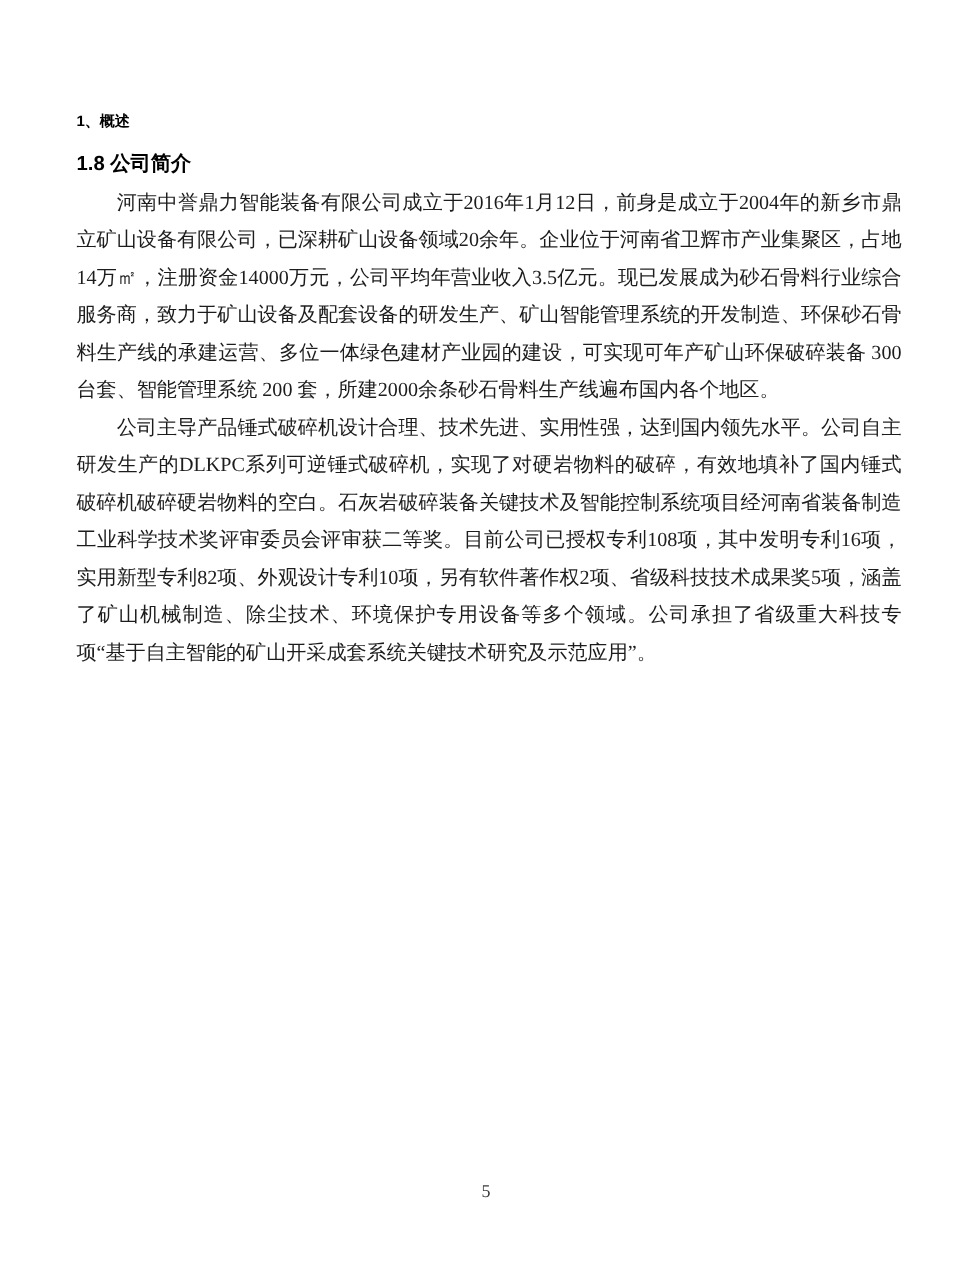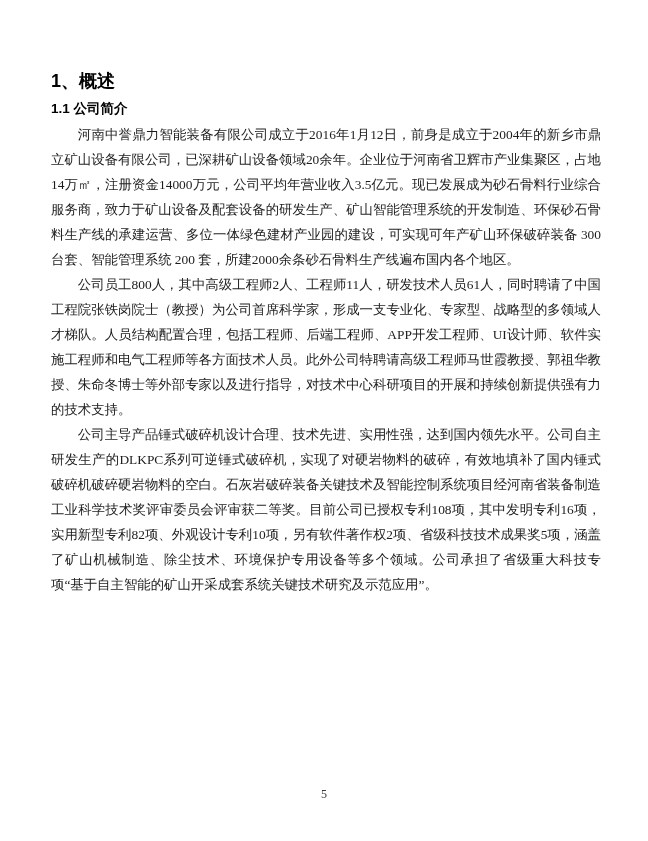--- a/index.html
+++ b/index.html
@@ -17,21 +17,21 @@
     color: #1c1c1c;
   }
   .content {
     position: absolute;
     left: 51px;
     top: 68px;
     width: 550px;
   }
   .heading-1 {
     font-family: "Liberation Sans", "DejaVu Sans", sans-serif;
-    font-size: 18px;
+    font-size: 10px;
     font-weight: bold;
     color: #000000;
     line-height: 27px;
     margin: 0;
   }
   .heading-2 {
     font-family: "Liberation Sans", "DejaVu Sans", sans-serif;
     font-size: 13.5px;
     font-weight: bold;
     color: #000000;
@@ -56,19 +56,18 @@
     font-size: 12px;
     color: #3a3a3a;
   }
 </style>
 </head>
 <body>
 
 <div class="page">
   <div class="content">
     <h1 class="heading-1">1、概述</h1>
-    <h2 class="heading-2">1.1 公司简介</h2>
+    <h2 class="heading-2">1.8 公司简介</h2>
     <p class="body-par">河南中誉鼎力智能装备有限公司成立于2016年1月12日，前身是成立于2004年的新乡市鼎立矿山设备有限公司，已深耕矿山设备领域20余年。企业位于河南省卫辉市产业集聚区，占地14万㎡，注册资金14000万元，公司平均年营业收入3.5亿元。现已发展成为砂石骨料行业综合服务商，致力于矿山设备及配套设备的研发生产、矿山智能管理系统的开发制造、环保砂石骨料生产线的承建运营、多位一体绿色建材产业园的建设，可实现可年产矿山环保破碎装备 300 台套、智能管理系统 200 套，所建2000余条砂石骨料生产线遍布国内各个地区。</p>
-    <p class="body-par">公司员工800人，其中高级工程师2人、工程师11人，研发技术人员61人，同时聘请了中国工程院张铁岗院士（教授）为公司首席科学家，形成一支专业化、专家型、战略型的多领域人才梯队。人员结构配置合理，包括工程师、后端工程师、APP开发工程师、UI设计师、软件实施工程师和电气工程师等各方面技术人员。此外公司特聘请高级工程师马世霞教授、郭祖华教授、朱命冬博士等外部专家以及进行指导，对技术中心科研项目的开展和持续创新提供强有力的技术支持。</p>
     <p class="body-par">公司主导产品锤式破碎机设计合理、技术先进、实用性强，达到国内领先水平。公司自主研发生产的DLKPC系列可逆锤式破碎机，实现了对硬岩物料的破碎，有效地填补了国内锤式破碎机破碎硬岩物料的空白。石灰岩破碎装备关键技术及智能控制系统项目经河南省装备制造工业科学技术奖评审委员会评审获二等奖。目前公司已授权专利108项，其中发明专利16项，实用新型专利82项、外观设计专利10项，另有软件著作权2项、省级科技技术成果奖5项，涵盖了矿山机械制造、除尘技术、环境保护专用设备等多个领域。公司承担了省级重大科技专项“基于自主智能的矿山开采成套系统关键技术研究及示范应用”。</p>
   </div>
   <div class="page-number">5</div>
 </div>
 
 </body></html>

